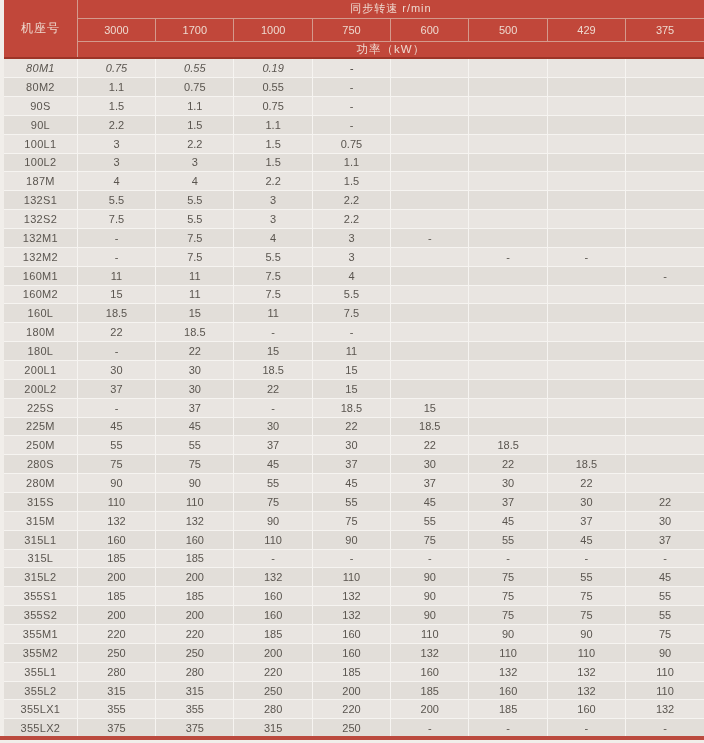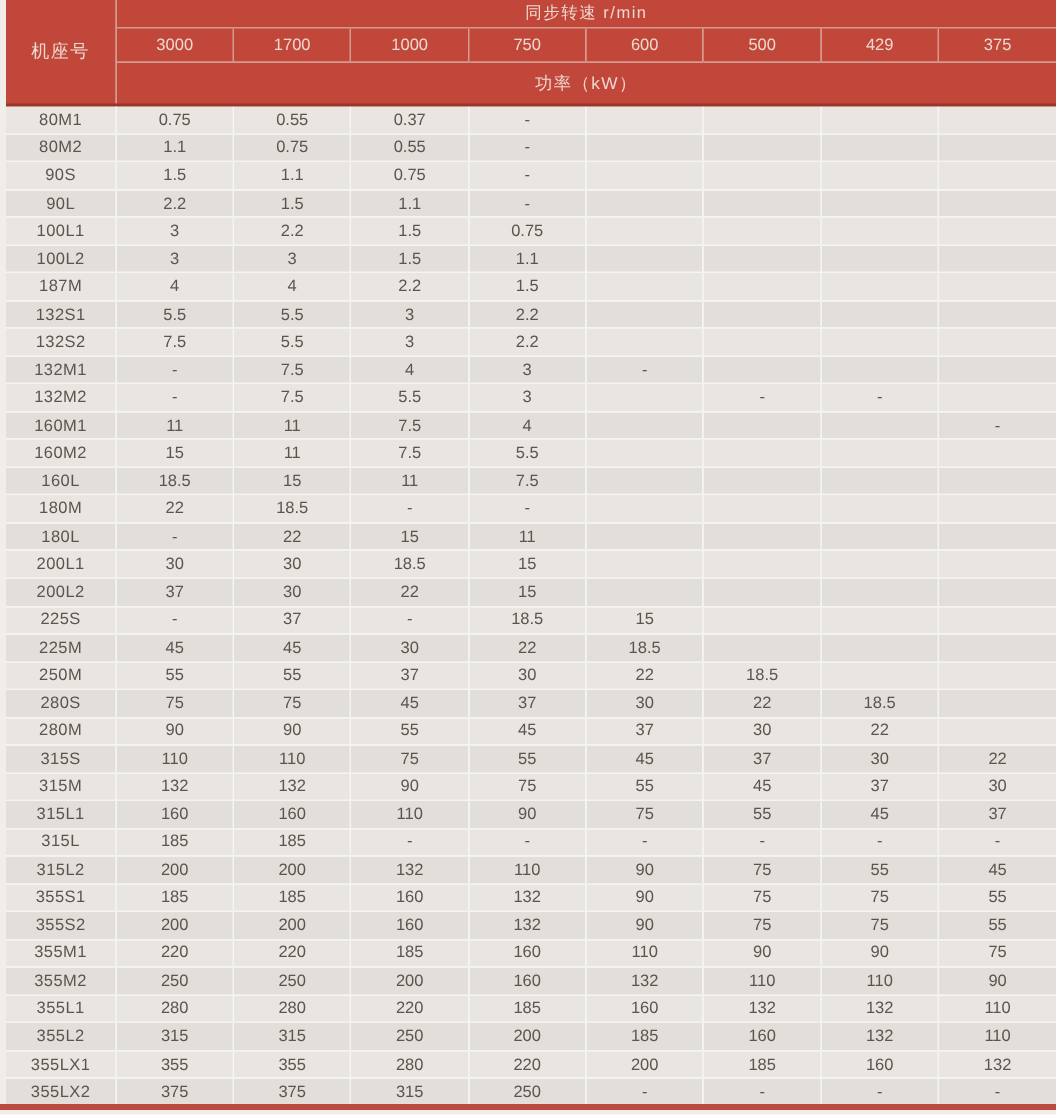--- a/index.html
+++ b/index.html
@@ -21,21 +21,21 @@
   col.c-speed{width:78px;}
   
   thead th{
     background:var(--header-red,#c1473a);
     color:var(--header-text,#eed9cf);
     font-weight:normal;
     padding:0;
   }
   tr.hr1{height:18px;}
   tr.hr2{height:23px;}
-  tr.hr3{height:29px;}
+  tr.hr3{height:17px;}
   th.corner{
     font-size:12px;
     letter-spacing:1px;
     border-right:1px solid var(--header-line,#d49a8d);
   }
   th.title{font-size:11px;letter-spacing:1px;}
   th.speed{
     font-size:11px;
     border-top:1px solid var(--header-line,#d49a8d);
     border-bottom:1px solid var(--header-line,#d49a8d);
@@ -50,21 +50,21 @@
     color:var(--body-text,#5a554f);
     text-align:center;
     vertical-align:middle;
     padding:0;
     border-top:1px solid var(--grid-line,#f6f4f1);
     border-left:1px solid var(--grid-line,#f6f4f1);
     overflow:hidden;
     white-space:nowrap;
   }
   tbody td:first-child{border-left:none;}
-  tbody tr:first-child td{border-top:none;}
+  tbody tr:first-child td{border-top:none;font-style:italic;}
   tbody tr:nth-child(odd) td{background:var(--row-a,#e9e5e1);}
   tbody tr:nth-child(even) td{background:var(--row-b,#e2ded9);}
   td.frame{letter-spacing:.3px;}
   .bottom-line{
     position:absolute;
     left:0;bottom:3px;
     width:704px;height:4px;
     background:var(--bottom-rule,#bb4a3e);
   }
 </style>
@@ -101,21 +101,21 @@
         </tr>
       <tr class="hr3">
         <th class="power" colspan="8">功率（kW）</th>
       </tr>
     </thead>
     <tbody id="tbody">
         <tr>
           <td class="frame">80M1</td>
           <td>0.75</td>
           <td>0.55</td>
-          <td>0.37</td>
+          <td>0.19</td>
           <td>-</td>
           <td></td>
           <td></td>
           <td></td>
           <td></td>
         </tr>
         <tr>
           <td class="frame">80M2</td>
           <td>1.1</td>
           <td>0.75</td>

